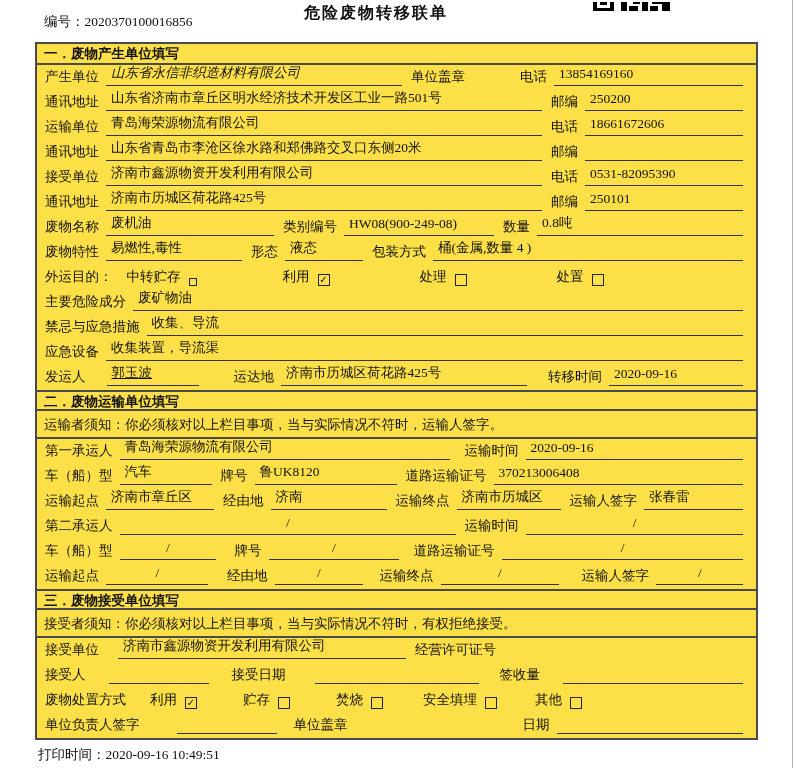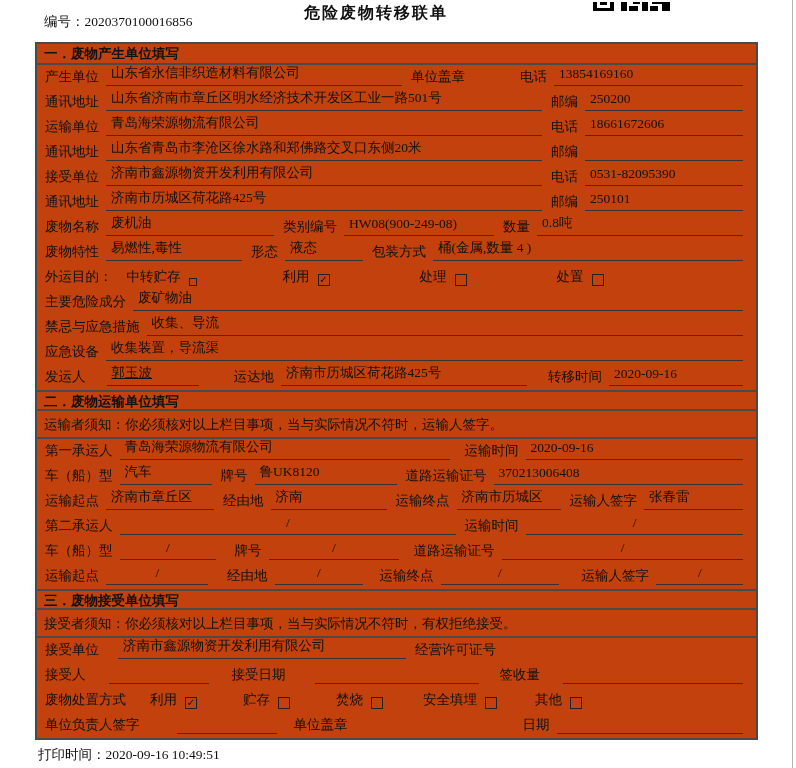--- a/index.html
+++ b/index.html
@@ -12,21 +12,21 @@
     font-size:13.5px;
   }
   .page-header { position:absolute; left:8px; top:0; width:796px; height:40px; }
   .doc-number { position:absolute; left:36px; top:13px; white-space:nowrap; }
   .doc-title  { position:absolute; left:0; right:60px; top:3px; text-align:center;
                 font-size:16px; font-weight:bold; letter-spacing:2px;
                 font-family:"Liberation Sans","DejaVu Sans",sans-serif; }
   .qr-fragment { position:absolute; left:585px; top:0; }
 
   .form-table { position:absolute; left:35px; top:42px; width:723px;
-                border:2px solid #4a4a4a; background:#c2410c; }
+                border:2px solid #4a4a4a; background:#fde047; }
   .section-header { height:21px; line-height:20px; font-weight:bold;
                     padding-left:7px; border-bottom:2px solid #4a4a4a;
                     font-family:"Liberation Sans","DejaVu Sans",sans-serif; }
   .section + .section .section-header { border-top:2px solid #4a4a4a; }
   .notice-row { height:28px; line-height:28px; padding-left:7px;
                 border-bottom:2px solid #4a4a4a; white-space:nowrap; }
   .form-row { height:25px; display:flex; align-items:flex-end;
               padding:0 5px 0 7px; white-space:nowrap; }
   .cell-label { padding:0 6px 4px 1px; flex:0 0 auto; }
   .cell-field { border-bottom:1px solid #333; padding:0 4px 3px 5px;
@@ -67,21 +67,21 @@
       </g>
     </svg>
   </div>
 </div>
 
 <div class="form-table">
     <div class="section">
       <div class="section-header">一．废物产生单位填写</div>
       <div class="form-row">
         <span class="cell-label">产生单位</span>
-        <span class="cell-field" style="width: 296px;">山东省永信非织造材料有限公司</span>
+        <span class="cell-field" style="width: 296px; font-style: italic;">山东省永信非织造材料有限公司</span>
         <span class="cell-label">单位盖章</span>
         <span class="cell-gap" style="width: 48px;"></span>
         <span class="cell-label">电话</span>
         <span class="cell-field grow">13854169160</span>
       </div>
       <div class="form-row">
         <span class="cell-label">通讯地址</span>
         <span class="cell-field" style="width: 436px;">山东省济南市章丘区明水经济技术开发区工业一路501号</span>
         <span class="cell-label">邮编</span>
         <span class="cell-field grow">250200</span>

